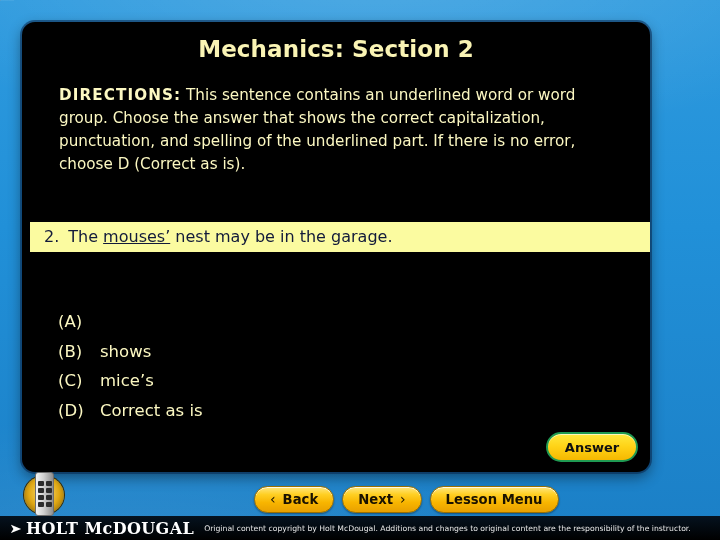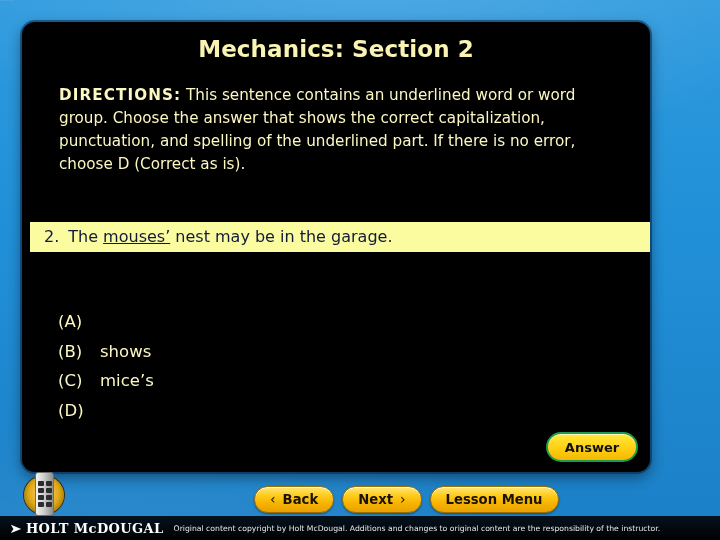--- a/index.html
+++ b/index.html
@@ -205,21 +205,21 @@
   }
   #footer-logo .mark {
     font-size: 13px;
     color: #ffffff;
     line-height: 1;
     transform: scaleX(1.15);
   }
   #footer-logo .wordmark {
     font-family: "DejaVu Serif", "Liberation Serif", serif;
     color: #ffffff;
-    font-size: 13px;
+    font-size: 16px;
     font-weight: bold;
     letter-spacing: 0.4px;
   }
   #copyright {
     color: #e8e8e8;
     font-size: 7.7px;
     white-space: nowrap;
   }
 </style>
 </head>
@@ -246,20 +246,21 @@
     <div class="choice">
       <span class="choice-letter">(B)</span>
       <span>shows</span>
     </div>
     <div class="choice">
       <span class="choice-letter">(C)</span>
       <span>mice’s</span>
     </div>
     <div class="choice">
       <span class="choice-letter">(D)</span>
+      <span>Correct as is</span>
     </div>
   </div>
 
   <div id="answer-button">Answer</div>
 
 </div>
 
 <div id="nav">
   <div class="nav-btn">
     <span class="chev">‹</span>

